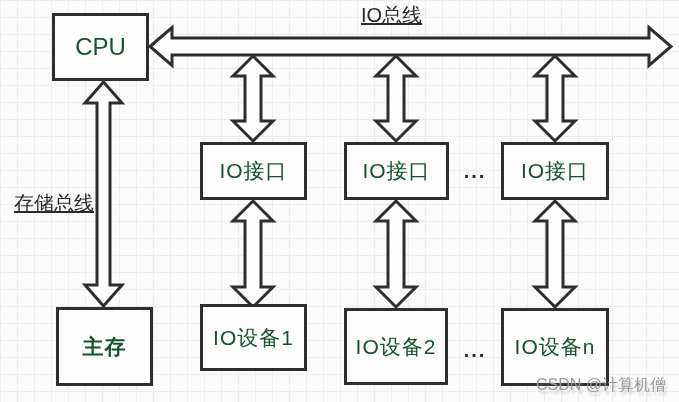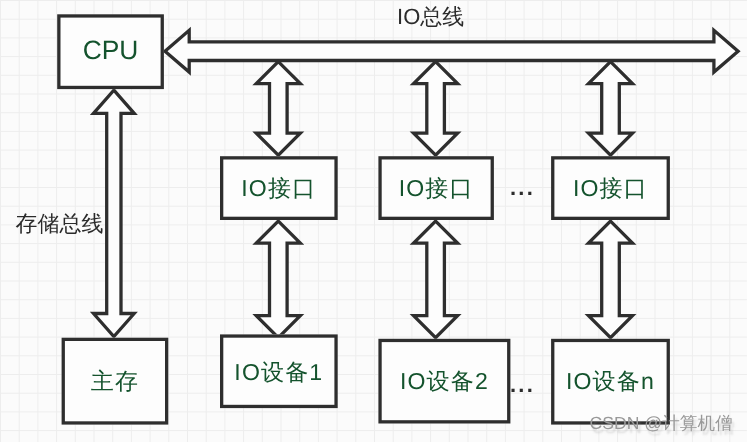--- a/index.html
+++ b/index.html
@@ -42,20 +42,21 @@
     color: #14532d;
     font-size: 21px;
     letter-spacing: 1px;
   }
   .node.cpu { font-size: 24px; letter-spacing: 0; }
   .lbl {
     position: absolute;
     color: #2b2b2b;
     font-size: 20px;
     white-space: nowrap;
+    text-decoration: underline;
   }
   .dots {
     position: absolute;
     display: flex;
     align-items: center;
     justify-content: center;
     color: #2b2b2b;
     font-size: 20px;
     font-weight: bold;
     letter-spacing: 2px;
@@ -64,26 +65,26 @@
     position: absolute;
     left: 536px;
     top: 375px;
     font-size: 16px;
     color: #999999;
     white-space: nowrap;
     text-shadow: 2px 4px 2px rgba(150,150,150,0.35);
   }
   
   .cpu       { left: 52px;  top: 13px;  width: 97px;  height: 68px; }
-  .mainmem   { left: 56px;  top: 307px; width: 97px;  height: 79px; }
+  .mainmem   { left: 56px;  top: 307px; width: 97px;  height: 79px; font-weight: bold; }
   .if1       { left: 200px; top: 142px; width: 107px; height: 58px; }
   .if2       { left: 344px; top: 142px; width: 105px; height: 58px; }
   .if3       { left: 501px; top: 142px; width: 108px; height: 58px; }
   .dev1      { left: 200px; top: 304px; width: 107px; height: 67px; }
-  .dev2      { left: 344px; top: 308px; width: 120px; height: 77px; }
+  .dev2      { left: 344px; top: 308px; width: 104px; height: 77px; }
   .devn      { left: 501px; top: 308px; width: 108px; height: 78px; }
   .io-bus-lbl      { left: 361px; top: 2px; }
   .storage-bus-lbl { left: 14px;  top: 170px; margin-top: 20px; }
   .dots-top    { left: 449px; top: 142px; width: 52px; height: 58px; }
   .dots-bottom { left: 449px; top: 312px; width: 52px; height: 77px; }
 </style>
 </head>
 <body>
 
 <div id="stage">

